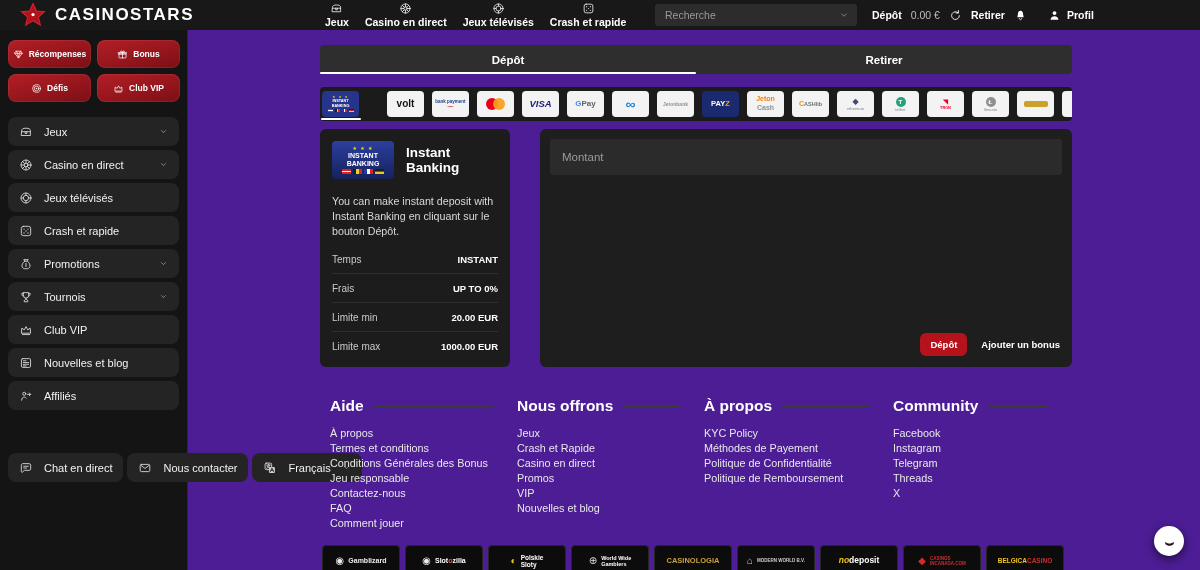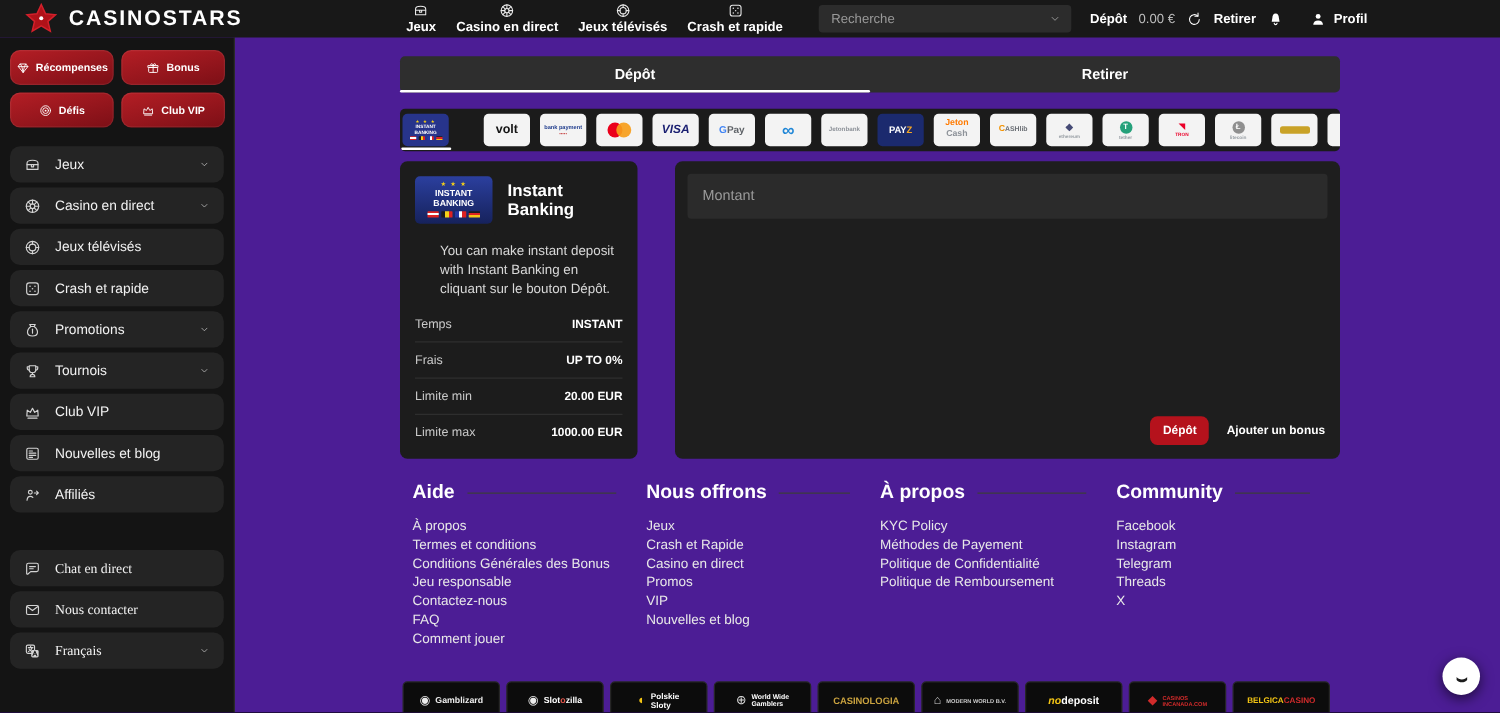--- a/index.html
+++ b/index.html
@@ -40,21 +40,21 @@
   .quick{position:absolute;left:8px;top:10px;display:grid;grid-template-columns:83px 83px;grid-auto-rows:28px;gap:6px;}
   .quick-btn{background:linear-gradient(165deg,#b41e25 0%,#96161d 55%,#7c0f16 100%);border-radius:8px;
              display:flex;align-items:center;justify-content:center;gap:5px;font-size:8.5px;font-weight:bold;
              cursor:pointer;box-shadow:inset 0 0 0 1px rgba(255,255,255,.07);}
   .quick-btn .ic svg{width:11px;height:11px;color:#fff;}
   .menu{position:absolute;left:8px;top:87px;width:171px;display:flex;flex-direction:column;gap:4px;}
   .menu-item{height:29px;background:#242424;border-radius:8px;display:flex;align-items:center;padding:0 11px;gap:11px;cursor:pointer;}
   .menu-item .ic svg{width:14px;height:14px;color:#d3d3d3;}
   .menu-item .lbl{font-size:11px;color:#f2f2f2;flex:1;white-space:nowrap;}
   .menu-item .chev svg{width:9px;height:9px;color:#c3c3c3;}
-  .sidebar-bottom{position:absolute;left:8px;top:410px;width:171px;display:flex;flex-direction:column;gap:4px;font-family:Liberation Serif, serif;}
+  .sidebar-bottom{position:absolute;left:8px;top:423px;width:171px;display:flex;gap:4px;}
 
   
   .main{position:absolute;left:320px;top:45px;width:752px;}
   .tabbar{height:29px;background:#2e2e2e;border-radius:4px;display:flex;position:relative;}
   .tab{flex:1;display:flex;align-items:center;justify-content:center;font-size:11.5px;font-weight:bold;cursor:pointer;}
   .tab-underline{position:absolute;bottom:0;width:50%;height:2.5px;background:#fff;border-radius:2px;}
   .paystrip{margin-top:13px;height:34px;background:#1b1b1b;border-radius:4px;display:flex;align-items:center;
             gap:8px;padding:0 2px;position:relative;overflow:hidden;}
   .pm{width:37px;height:26px;border-radius:4px;display:flex;flex-direction:column;align-items:center;justify-content:center;
       overflow:hidden;cursor:pointer;flex:none;}
@@ -74,38 +74,38 @@
   .mc-c2{width:12px;height:12px;border-radius:50%;background:#f79e1b;display:block;margin-left:-5px;opacity:.92;}
 
   .content{margin-top:8px;display:flex;gap:30px;}
   .method-card{width:190px;height:238px;background:#1c1c1c;border-radius:6px;padding:12px;flex:none;}
   .mc-head{display:flex;align-items:center;gap:12px;}
   .ib-logo{width:62px;height:38px;border-radius:4px;background:linear-gradient(180deg,#2b3f9e,#16225c);
            display:flex;flex-direction:column;align-items:center;justify-content:center;gap:1px;flex:none;}
   .ib-logo .ib-stars{font-size:5px;}
   .ib-logo .ib-text{color:#fff;font-weight:bold;font-size:7px;line-height:1.1;text-align:center;width:44px;}
   .mc-title{font-size:13.5px;font-weight:bold;}
-  .mc-desc{margin-top:15px;font-size:10.7px;color:#d8d8d8;line-height:1.38;margin-left:20px;}
+  .mc-desc{margin-top:15px;font-size:10.7px;color:#d8d8d8;line-height:1.38;}
   .mc-details{margin-top:7px;text-align:center;}
   .mc-row{height:29px;display:flex;align-items:center;justify-content:space-between;border-bottom:1px solid #2e2e2e;}
   .mc-row:last-child{border-bottom:none;}
   .mc-row .l{color:#c9c9c9;font-size:10px;}
   .mc-row .v{color:#fff;font-size:9.5px;font-weight:bold;}
 
   .deposit-panel{flex:1;height:238px;background:#1e1e1e;border-radius:6px;position:relative;padding:10px;}
   .amount-input{width:100%;height:36px;background:#2b2b2b;border:none;border-radius:3px;color:#ddd;
                 font-size:11.5px;padding:0 12px;outline:none;font-family:inherit;}
   .amount-input::placeholder{color:#9b9b9b;}
   .panel-actions{position:absolute;right:12px;bottom:11px;display:flex;align-items:center;gap:14px;}
   .deposit-btn{background:#b5121c;border:none;color:#fff;font-weight:bold;font-size:9.5px;padding:6px 10px;
                border-radius:6px;cursor:pointer;font-family:inherit;}
   .bonus-link{font-size:9.5px;font-weight:bold;color:#fff;cursor:pointer;white-space:nowrap;}
 
   
-  .footer{margin-top:18px;padding-left:10px;display:grid;grid-template-columns:187px 187px 189px 1fr;}
+  .footer{margin-top:30px;padding-left:10px;display:grid;grid-template-columns:187px 187px 189px 1fr;}
   .fcol h3{font-size:15.5px;font-weight:bold;display:flex;align-items:center;gap:10px;margin:0;}
   .fcol h3 .rule{flex:1;height:1px;background:#3c3c3c;margin-right:24px;}
   .fcol ul{list-style:none;margin:11px 0 0;padding:0;}
   .fcol li{font-size:10.8px;color:#e8e8e8;line-height:15px;cursor:pointer;white-space:nowrap;}
   .partners{position:absolute;top:500px;left:2px;display:flex;gap:5px;}
   .partner{width:78px;height:32px;background:#0c0c0c;border:1px solid #262626;border-radius:4px;
            display:flex;align-items:center;justify-content:center;gap:4px;flex:none;cursor:pointer;}
   .partner .pglyph{font-size:10px;line-height:1;}
   .plines{display:flex;flex-direction:column;align-items:flex-start;line-height:1.15;}
   .pline{font-weight:bold;white-space:nowrap;display:flex;align-items:baseline;}

